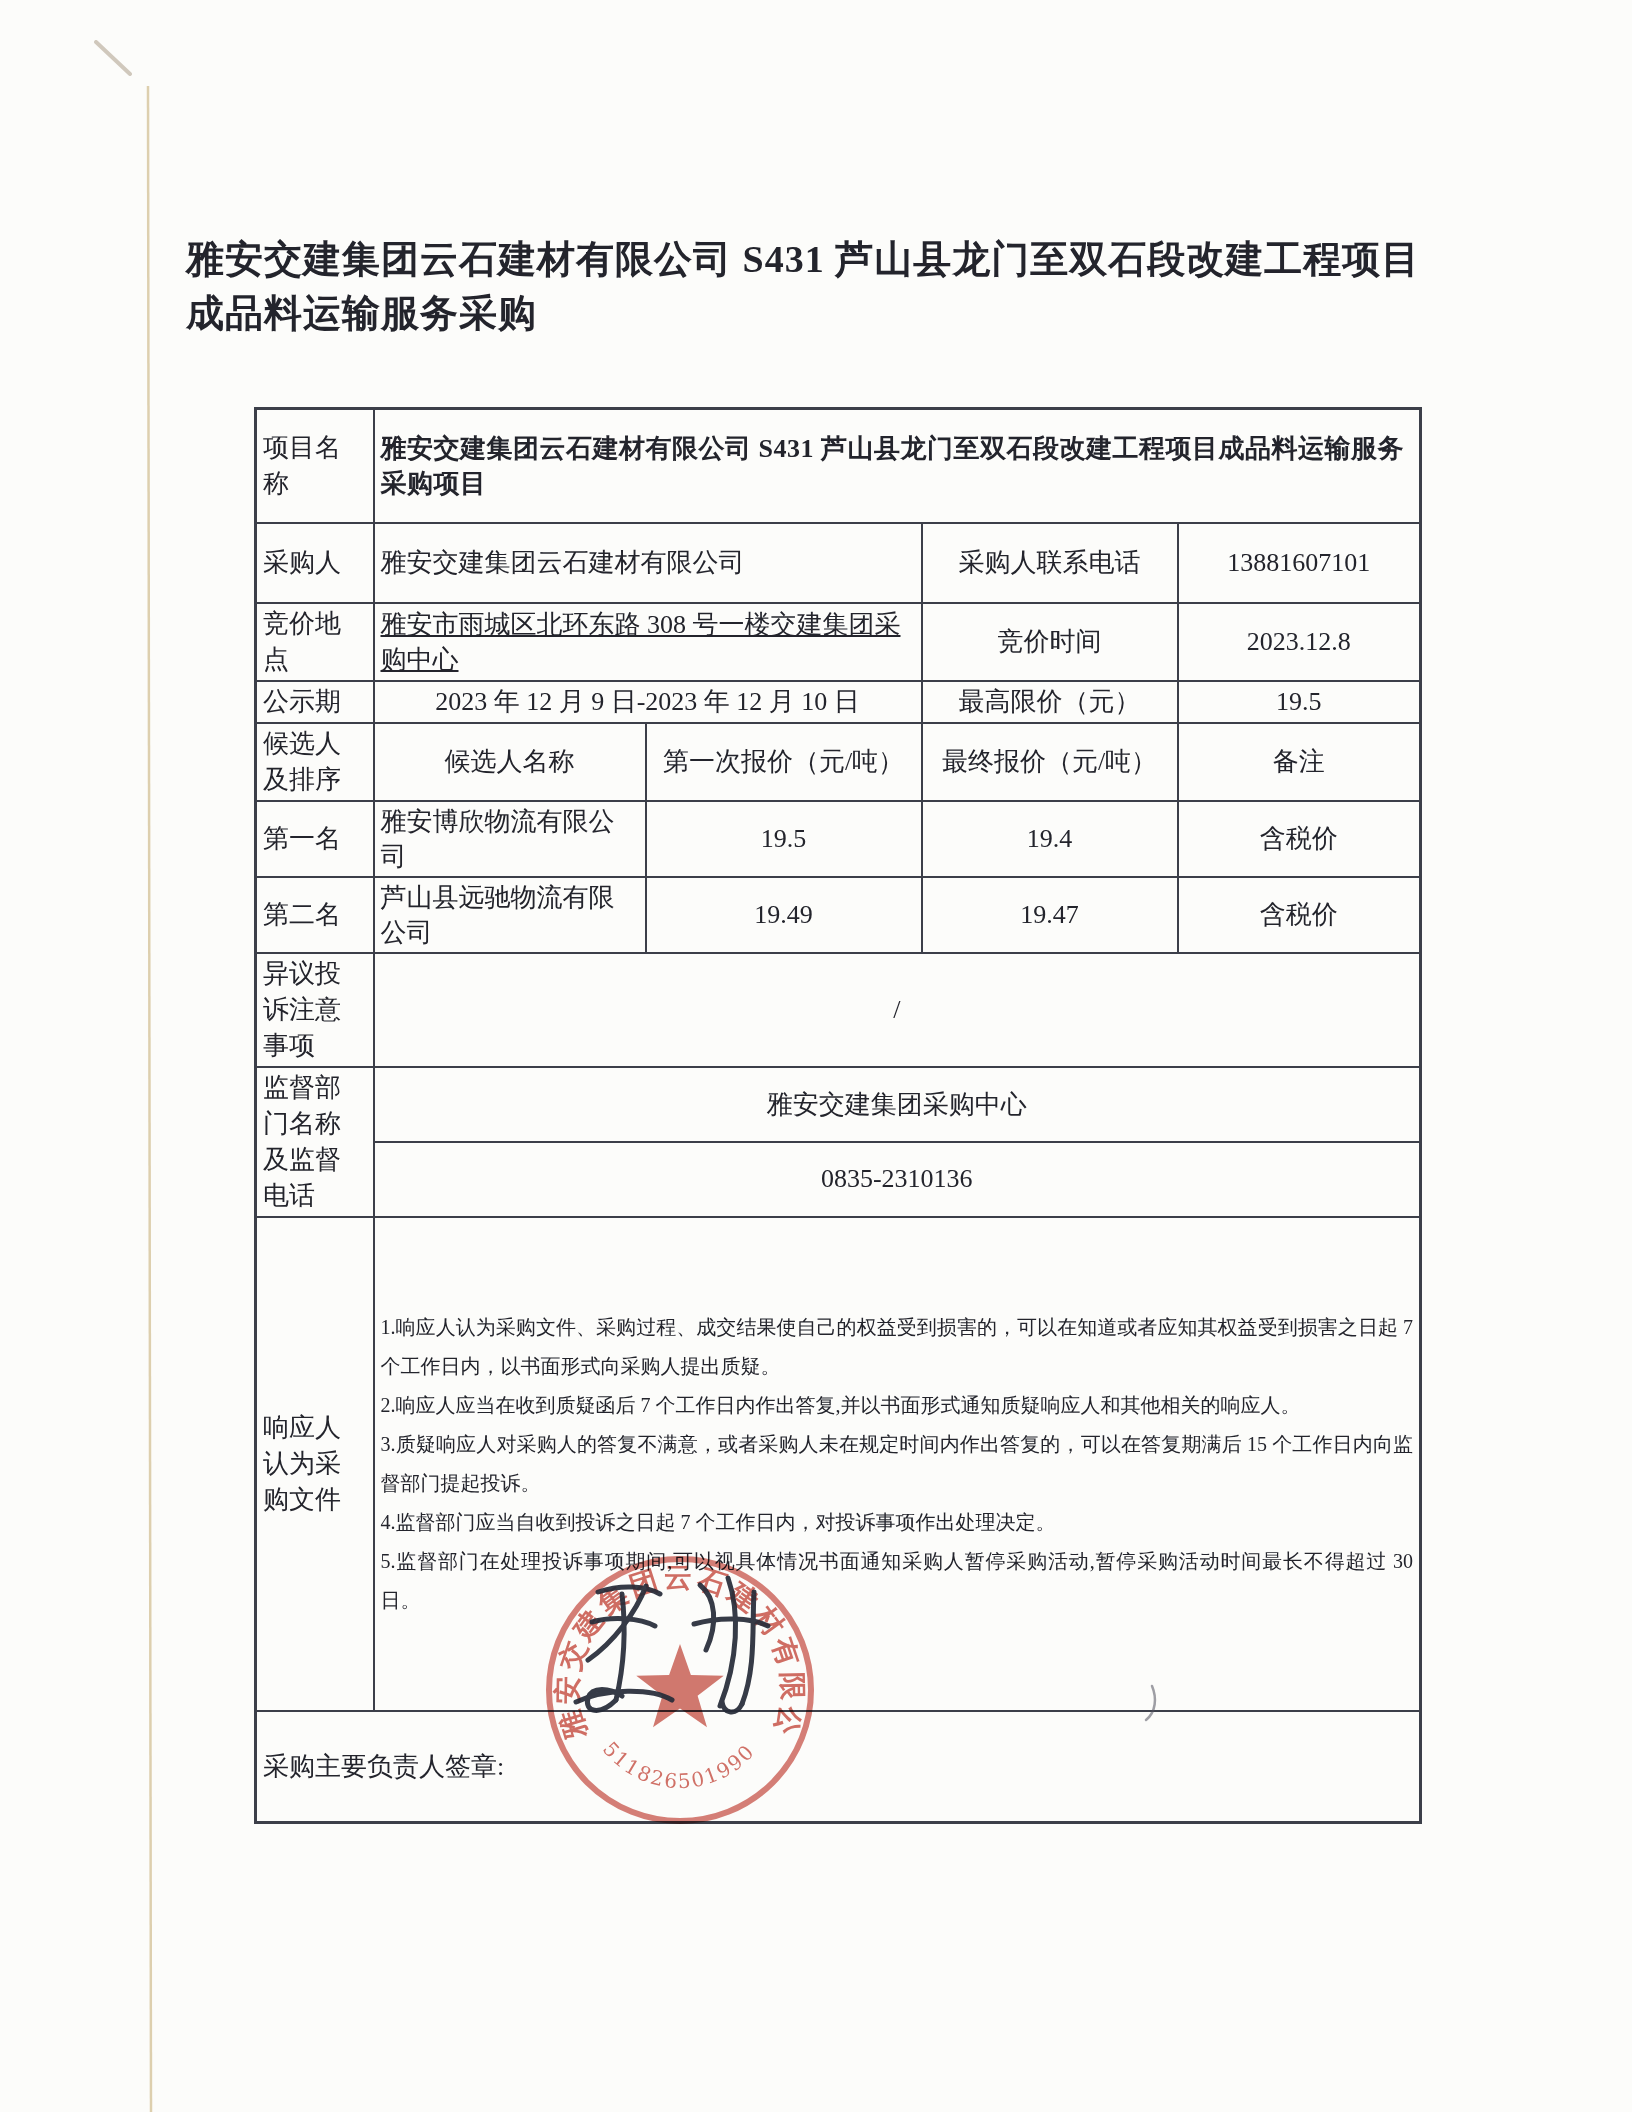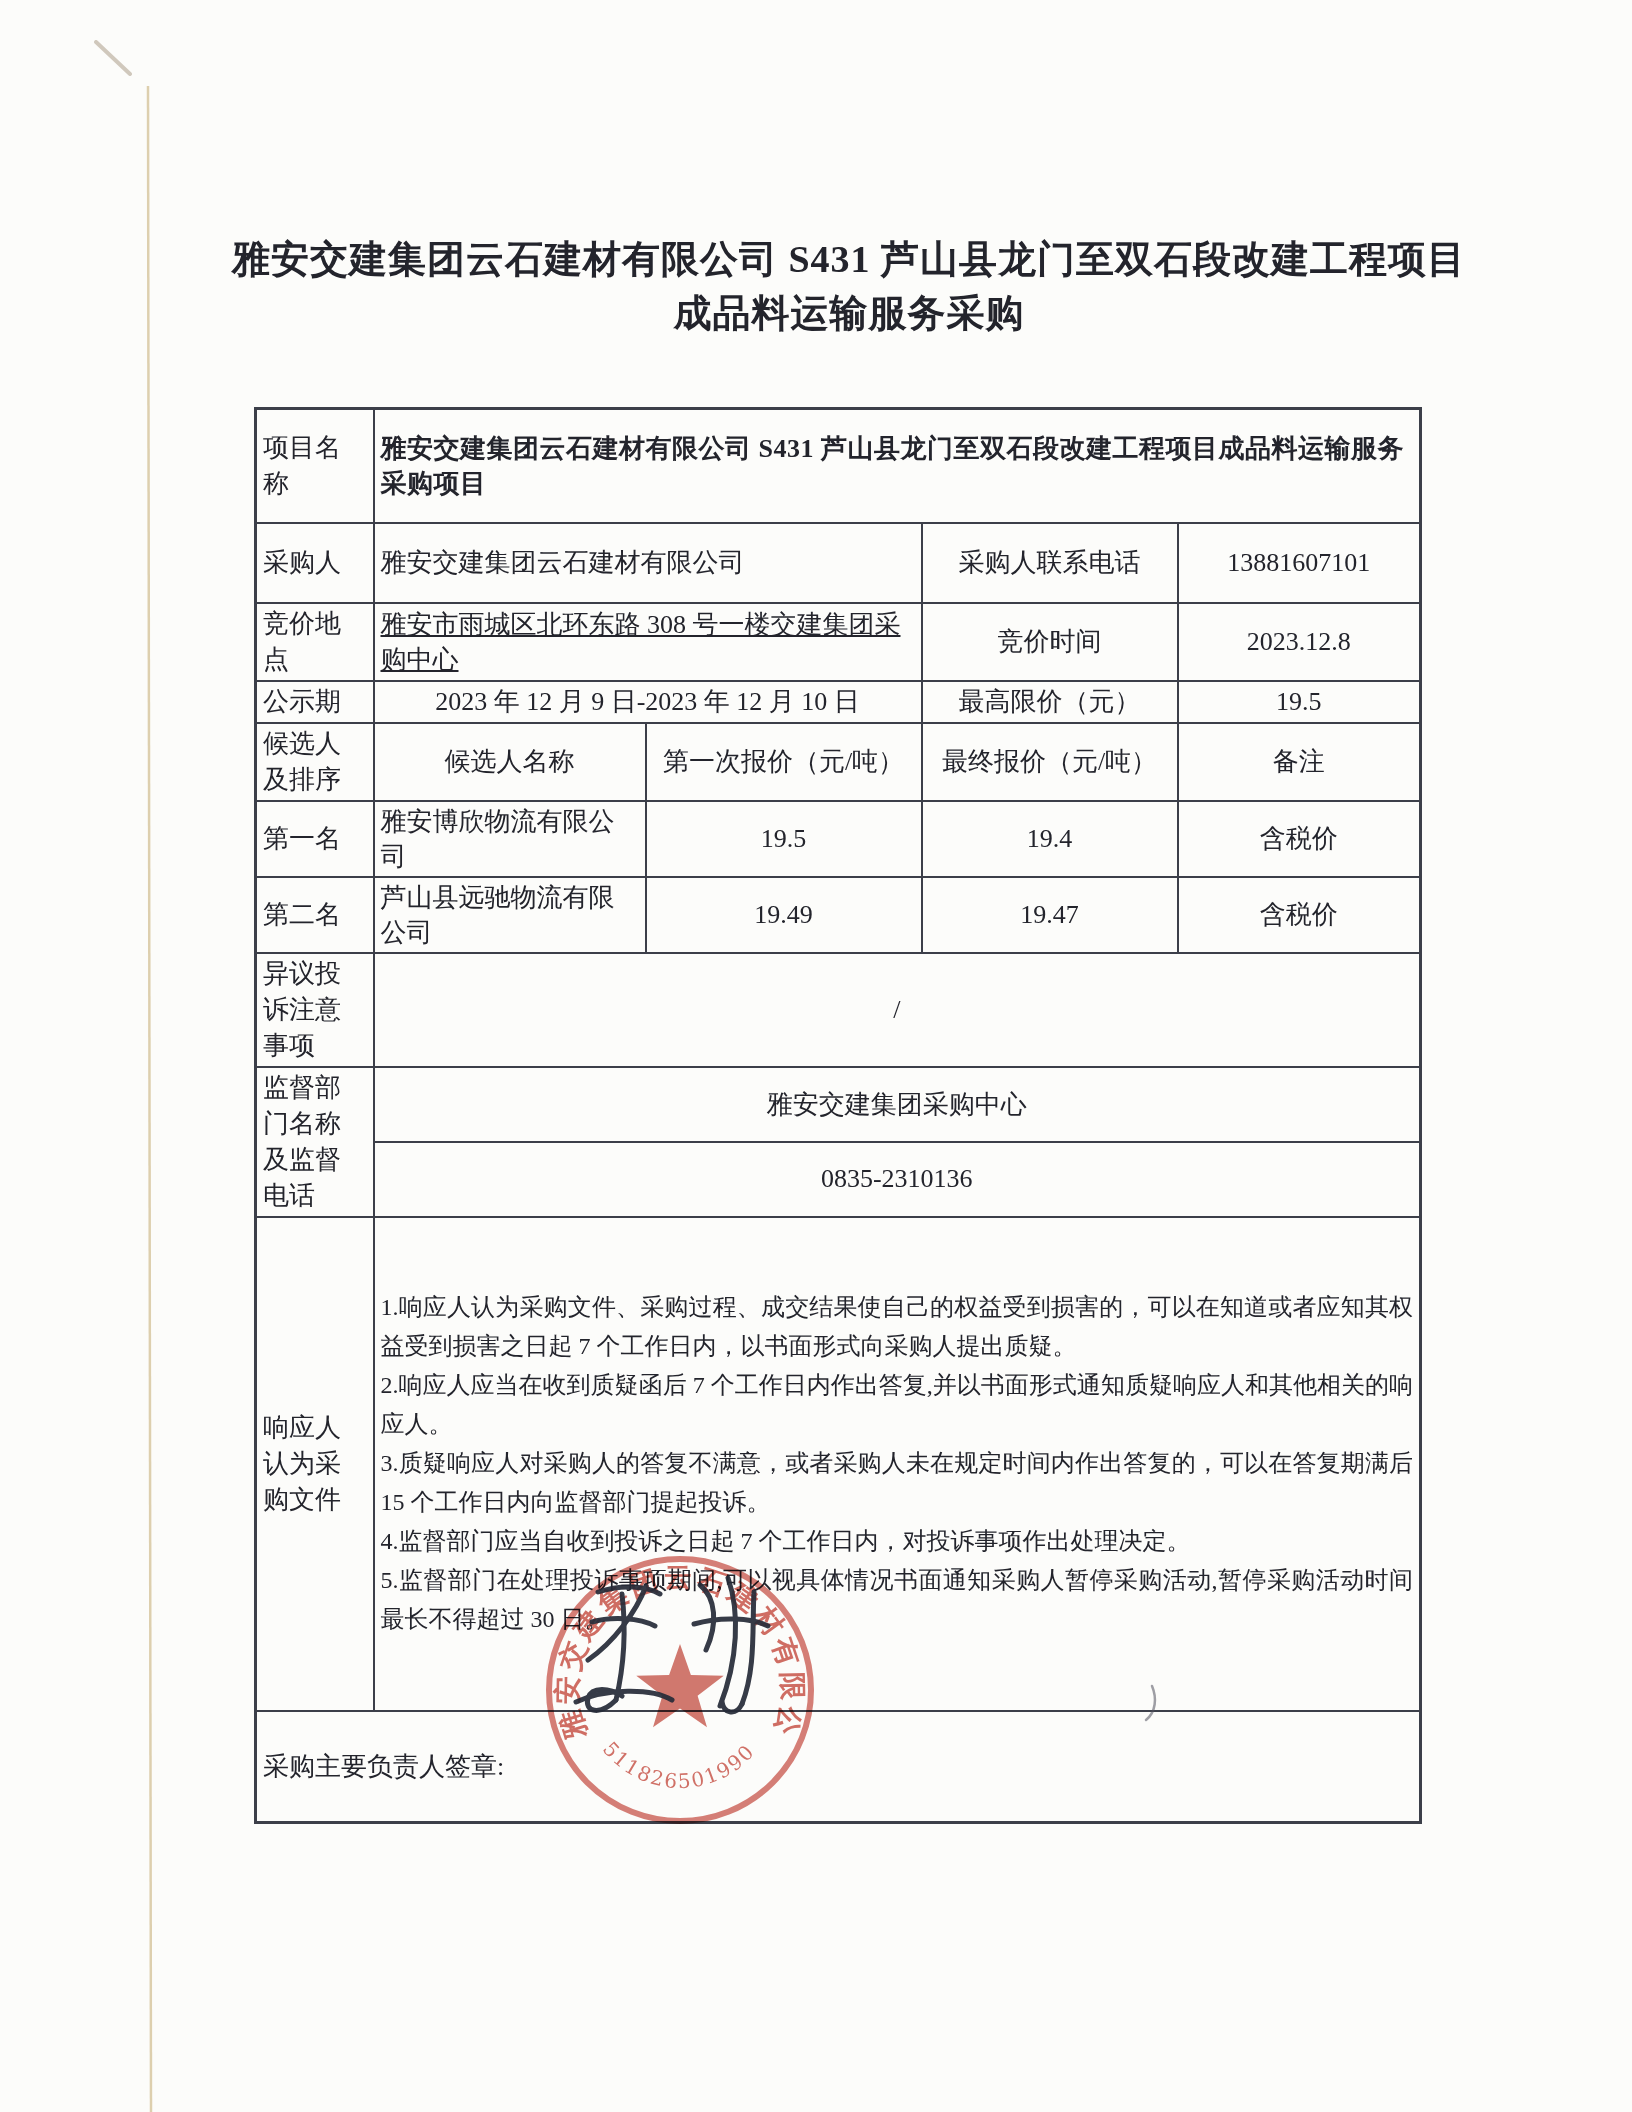--- a/index.html
+++ b/index.html
@@ -12,21 +12,20 @@
   .sheet{
     position:relative;
     width:1632px;height:2112px;
     background:var(--paper);
     font-family:"Liberation Serif","DejaVu Serif",serif;
     color:var(--ink);
     overflow:hidden;
   }
   .titles{
     position:absolute;left:186px;top:232px;width:1326px;
-    text-align:center;
     font-weight:700;
     letter-spacing:1px;
   }
   .title-line{font-size:38px;line-height:54px;}
   .subtitle{font-size:38px;line-height:46px;margin-top:14px;}
   table.doc{
     position:absolute;left:254px;top:407px;
     width:1165px;
     border-collapse:collapse;
     table-layout:fixed;
@@ -38,21 +37,21 @@
     vertical-align:middle;
     overflow:hidden;
   }
   table.doc{border:3px solid var(--line);}
   td.lbl{text-align:left;padding-left:7px;padding-right:2px;line-height:36px;}
   td.ctr{text-align:center;}
   td.left{text-align:left;padding-left:10px;}
   .project-val{font-weight:700;font-size:23px;letter-spacing:.5px;padding-left:10px;font-family:Liberation Serif, serif;}
   .loc-val{font-size:24px;padding-left:6px;letter-spacing:0;text-decoration:underline;}
   .obj-cell{padding:8px 14px 8px 10px;}
-  .obj-cell .obj-item{font-size:24px;line-height:39px;margin:0;text-align:justify;}
+  .obj-cell .obj-item{font-size:20px;line-height:39px;margin:0;text-align:justify;}
   .obj-wrap{display:flex;flex-direction:column;justify-content:center;height:100%;}
   .sign-cell{vertical-align:top;padding-top:20px;padding-left:8px;font-size:27px;}
   
   tr.r-project{height:114px;}
   tr.r-purchaser{height:80px;}
   tr.r-location{height:48px;}
   tr.r-publicity{height:42px;}
   tr.r-chead{height:66px;}
   tr.r-cand{height:74px;}
   tr.r-other{height:73px;}

